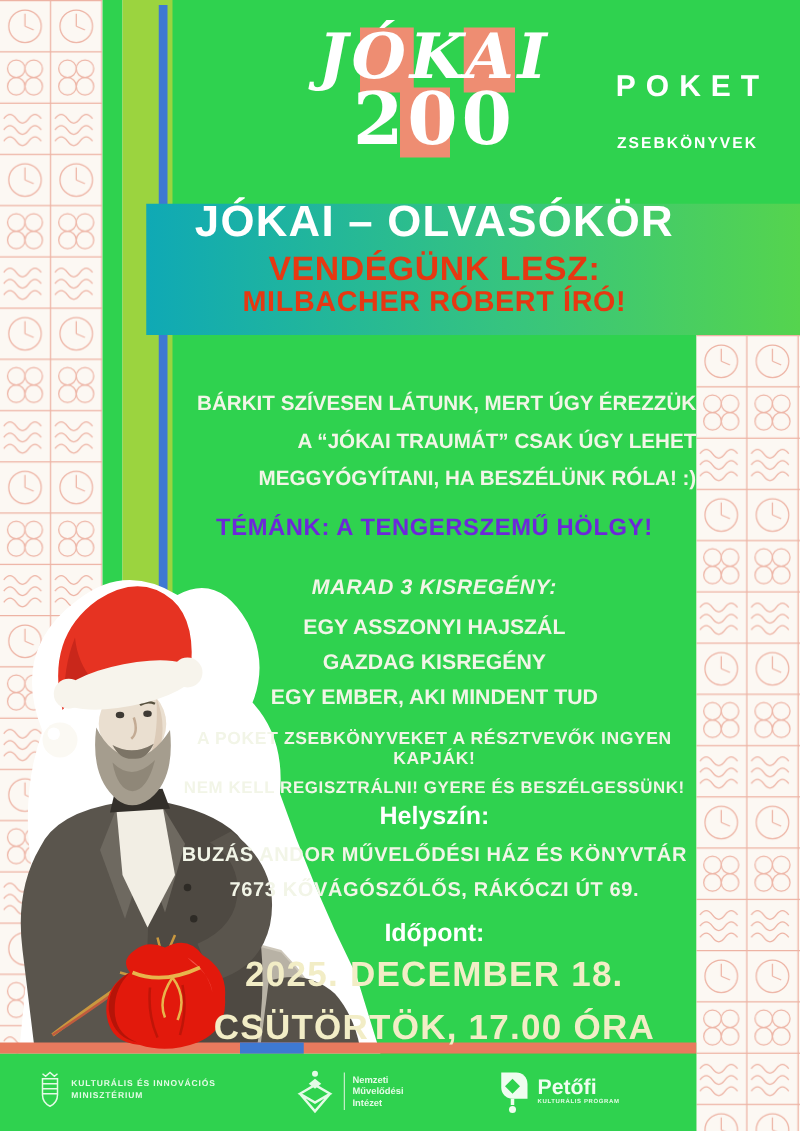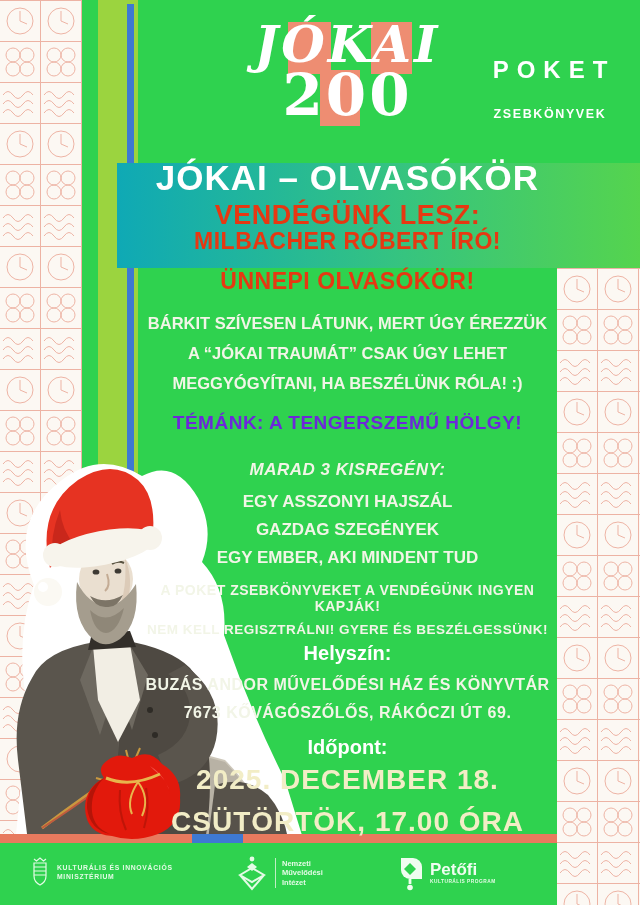--- a/index.html
+++ b/index.html
@@ -51,21 +51,21 @@
   
   .poket{position:absolute;left:476px;top:56px;width:148px;text-align:center;z-index:7;color:#fff;}
   .poket-title{font-size:24px;font-weight:700;letter-spacing:8px;text-indent:8px;line-height:28px;}
   .poket-sub{font-size:12.5px;font-weight:700;letter-spacing:1.6px;line-height:18px;margin-top:21px;}
 
   
   .ev-title{top:158px;font-size:35px;letter-spacing:1px;}
   .ev-guest-intro{top:200px;font-size:27px;}
   .ev-guest-name{top:228px;font-size:23px;}
   .ev-occasion{top:268px;font-size:23px;}
-  .ev-body{top:308px;font-size:16.5px;line-height:30px;font-weight:700;}
+  .ev-body{top:308px;font-size:16.5px;line-height:30px;font-weight:700;text-align:right;}
   .ev-topic{top:412px;font-size:19px;}
   .ev-marad{top:460px;font-size:17px;font-style:italic;}
   .ev-novellas{top:488px;font-size:17px;line-height:28px;font-weight:700;}
   .ev-free{top:582px;font-size:14px;}
   .ev-noreg{top:622px;font-size:13.5px;}
   .ev-loclabel{top:642px;font-size:20px;letter-spacing:0;}
   .ev-loc1{top:676px;font-size:16px;}
   .ev-loc2{top:704px;font-size:16px;}
   .ev-timelabel{top:736px;font-size:20px;letter-spacing:0;}
   .ev-date{top:764px;font-size:28px;letter-spacing:1px;}
@@ -194,38 +194,37 @@
         <span class="logo-line logo2">
           <span class="blk blk-0"></span>
           <span class="logo-text">200</span>
         </span>
       </div>
     </div>
 
     <div class="t white ev-title">JÓKAI – OLVASÓKÖR</div>
     <div class="t red ev-guest-intro">VENDÉGÜNK LESZ:</div>
     <div class="t red ev-guest-name">MILBACHER RÓBERT ÍRÓ!</div>
-    <div class="t red ev-occasion">ÜNNEPI OLVASÓKÖR!</div>
 
     <div class="ev-body bodytxt">
       <span style="display:block">BÁRKIT SZÍVESEN LÁTUNK, MERT ÚGY ÉREZZÜK</span>
       <span style="display:block">A “JÓKAI TRAUMÁT” CSAK ÚGY LEHET</span>
       <span style="display:block">MEGGYÓGYÍTANI, HA BESZÉLÜNK RÓLA! :)</span>
     </div>
 
     <div class="t pale ev-topic">TÉMÁNK: A TENGERSZEMŰ HÖLGY!</div>
     <div class="t bodytxt ev-marad">MARAD 3 KISREGÉNY:</div>
 
     <div class="ev-novellas bodytxt">
       <span style="display:block">EGY ASSZONYI HAJSZÁL</span>
-      <span style="display:block">GAZDAG SZEGÉNYEK</span>
+      <span style="display:block">GAZDAG KISREGÉNY</span>
       <span style="display:block">EGY EMBER, AKI MINDENT TUD</span>
     </div>
 
-    <div class="t bodytxt ev-free">A POKET ZSEBKÖNYVEKET A VENDÉGÜNK INGYEN KAPJÁK!</div>
+    <div class="t bodytxt ev-free">A POKET ZSEBKÖNYVEKET A RÉSZTVEVŐK INGYEN KAPJÁK!</div>
     <div class="t bodytxt ev-noreg">NEM KELL REGISZTRÁLNI! GYERE ÉS BESZÉLGESSÜNK!</div>
 
     <div class="t white ev-loclabel">Helyszín:</div>
     <div class="t bodytxt ev-loc1">BUZÁS ANDOR MŰVELŐDÉSI HÁZ ÉS KÖNYVTÁR</div>
     <div class="t bodytxt ev-loc2">7673 KŐVÁGÓSZŐLŐS, RÁKÓCZI ÚT 69.</div>
 
     <div class="t white ev-timelabel">Időpont:</div>
     <div class="t cream ev-date">2025. DECEMBER 18.</div>
     <div class="t cream ev-time">CSÜTÖRTÖK, 17.00 ÓRA</div>
   </div>

